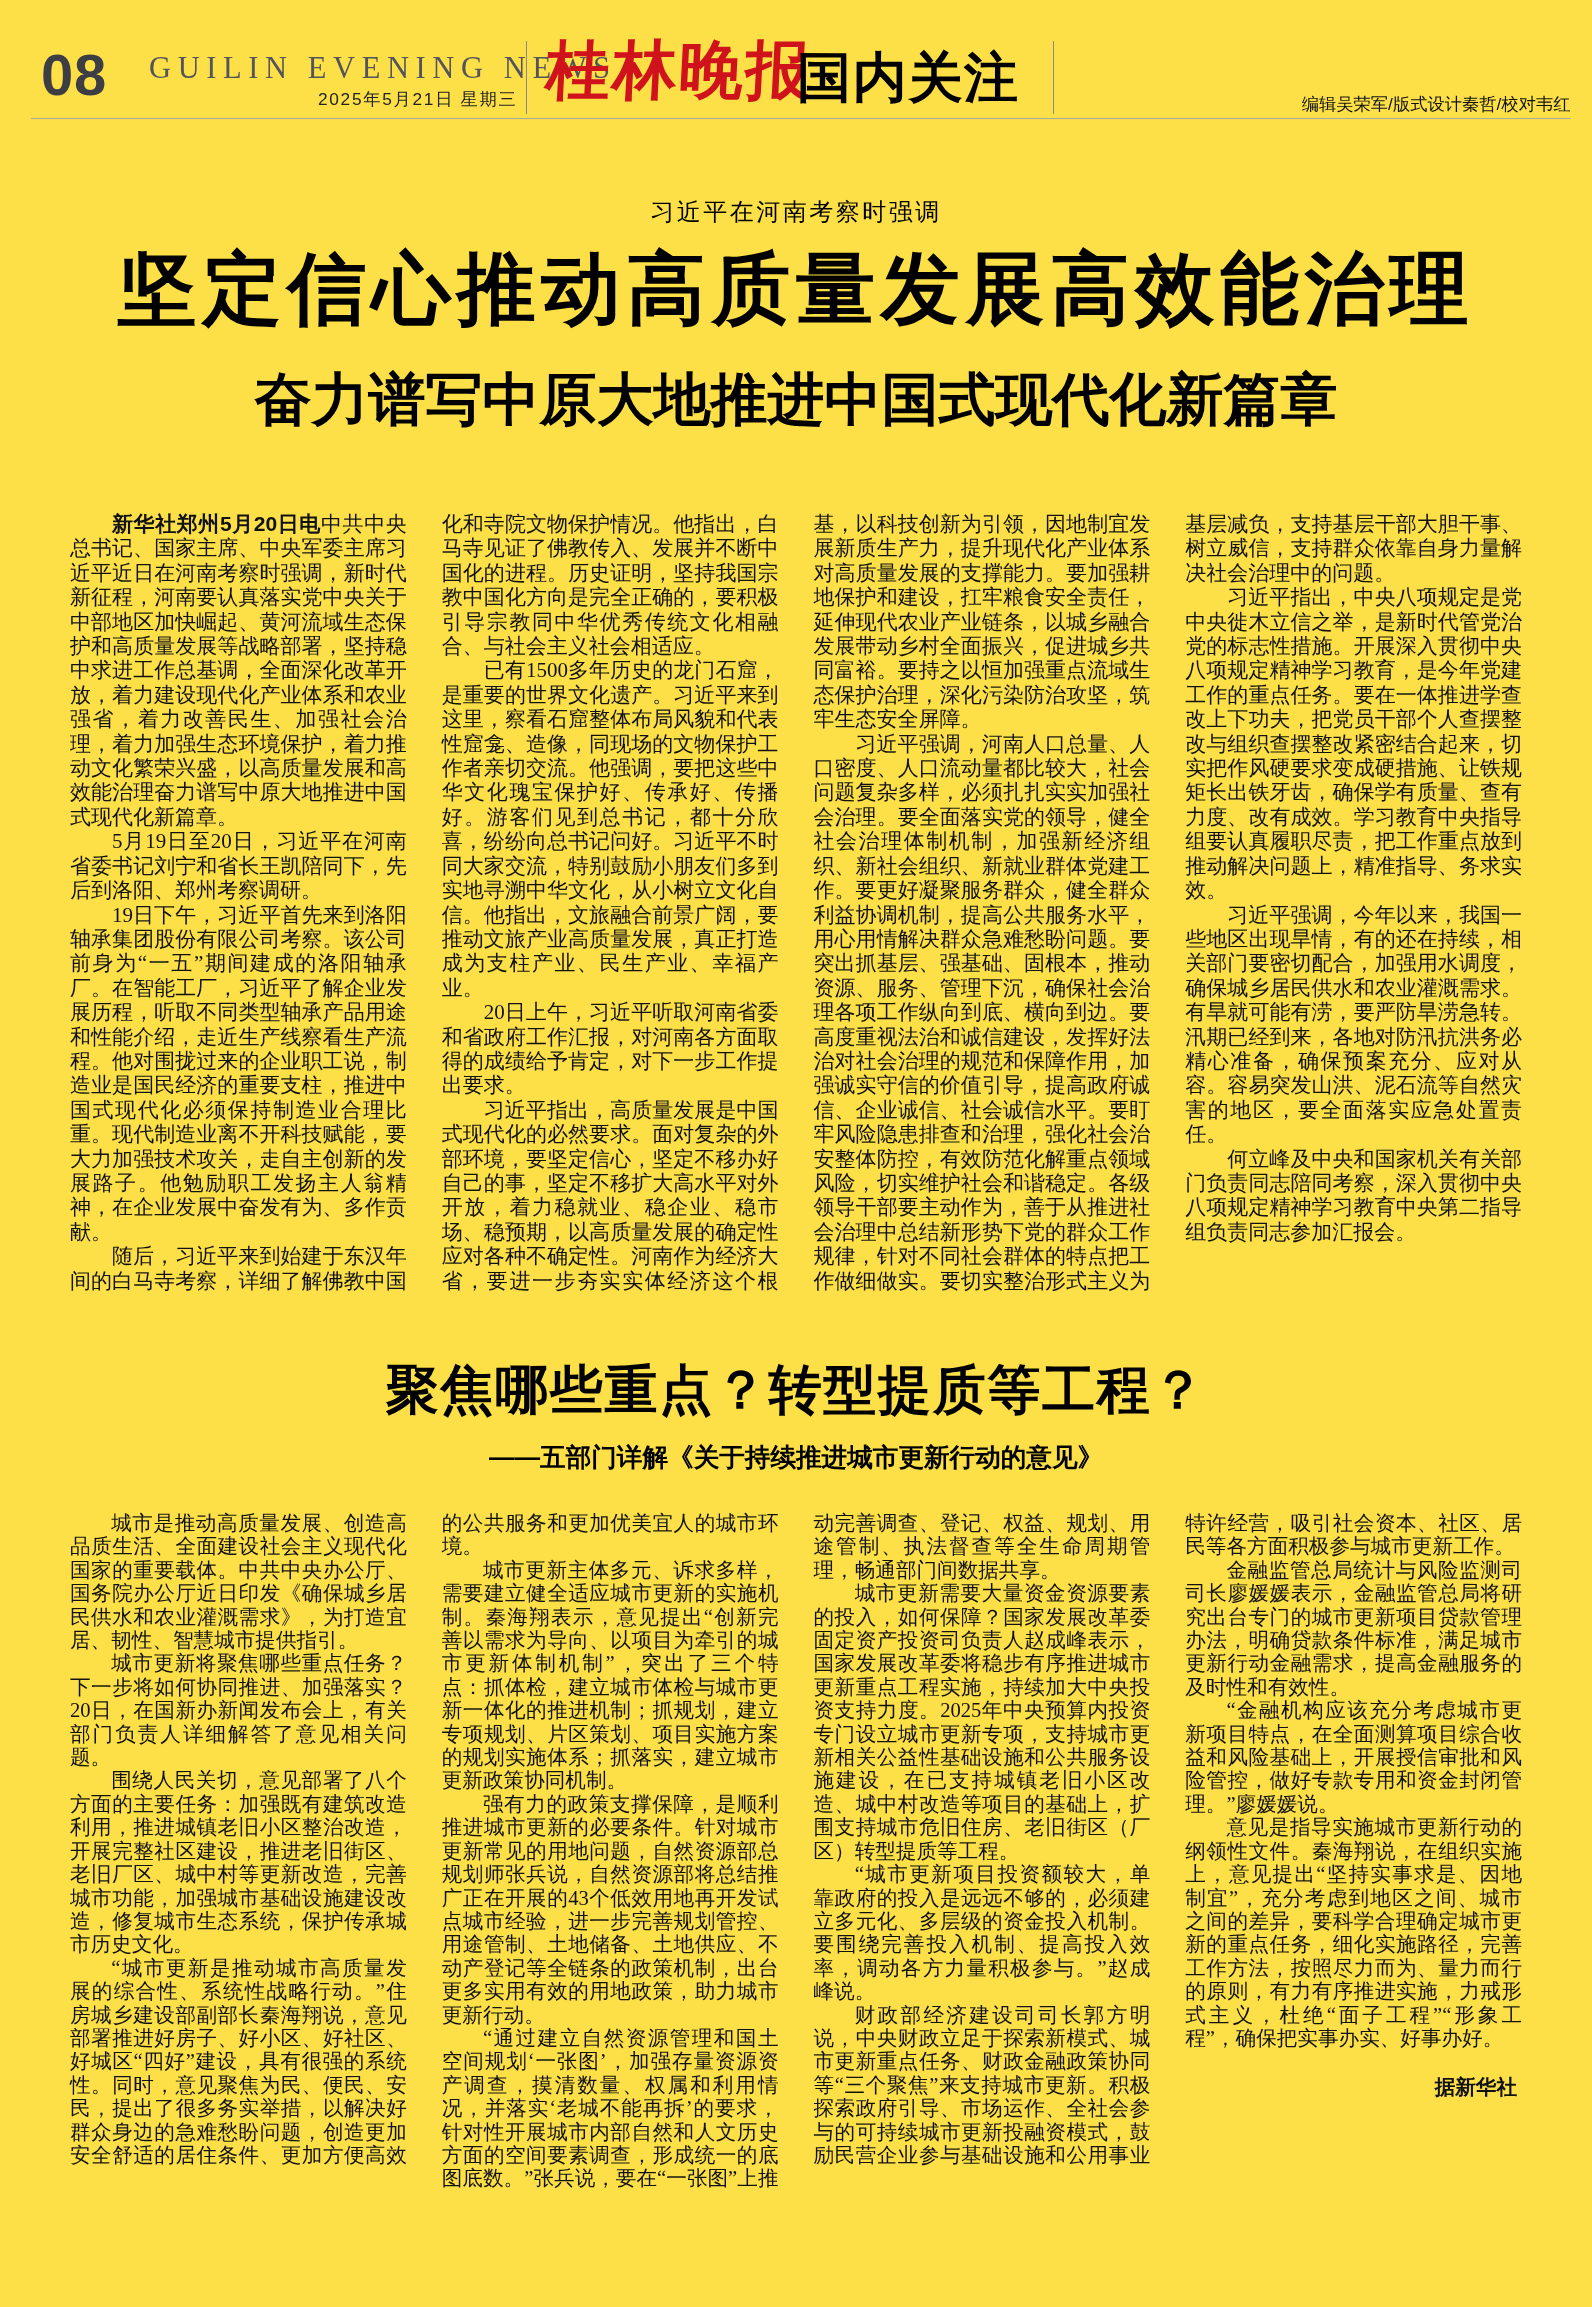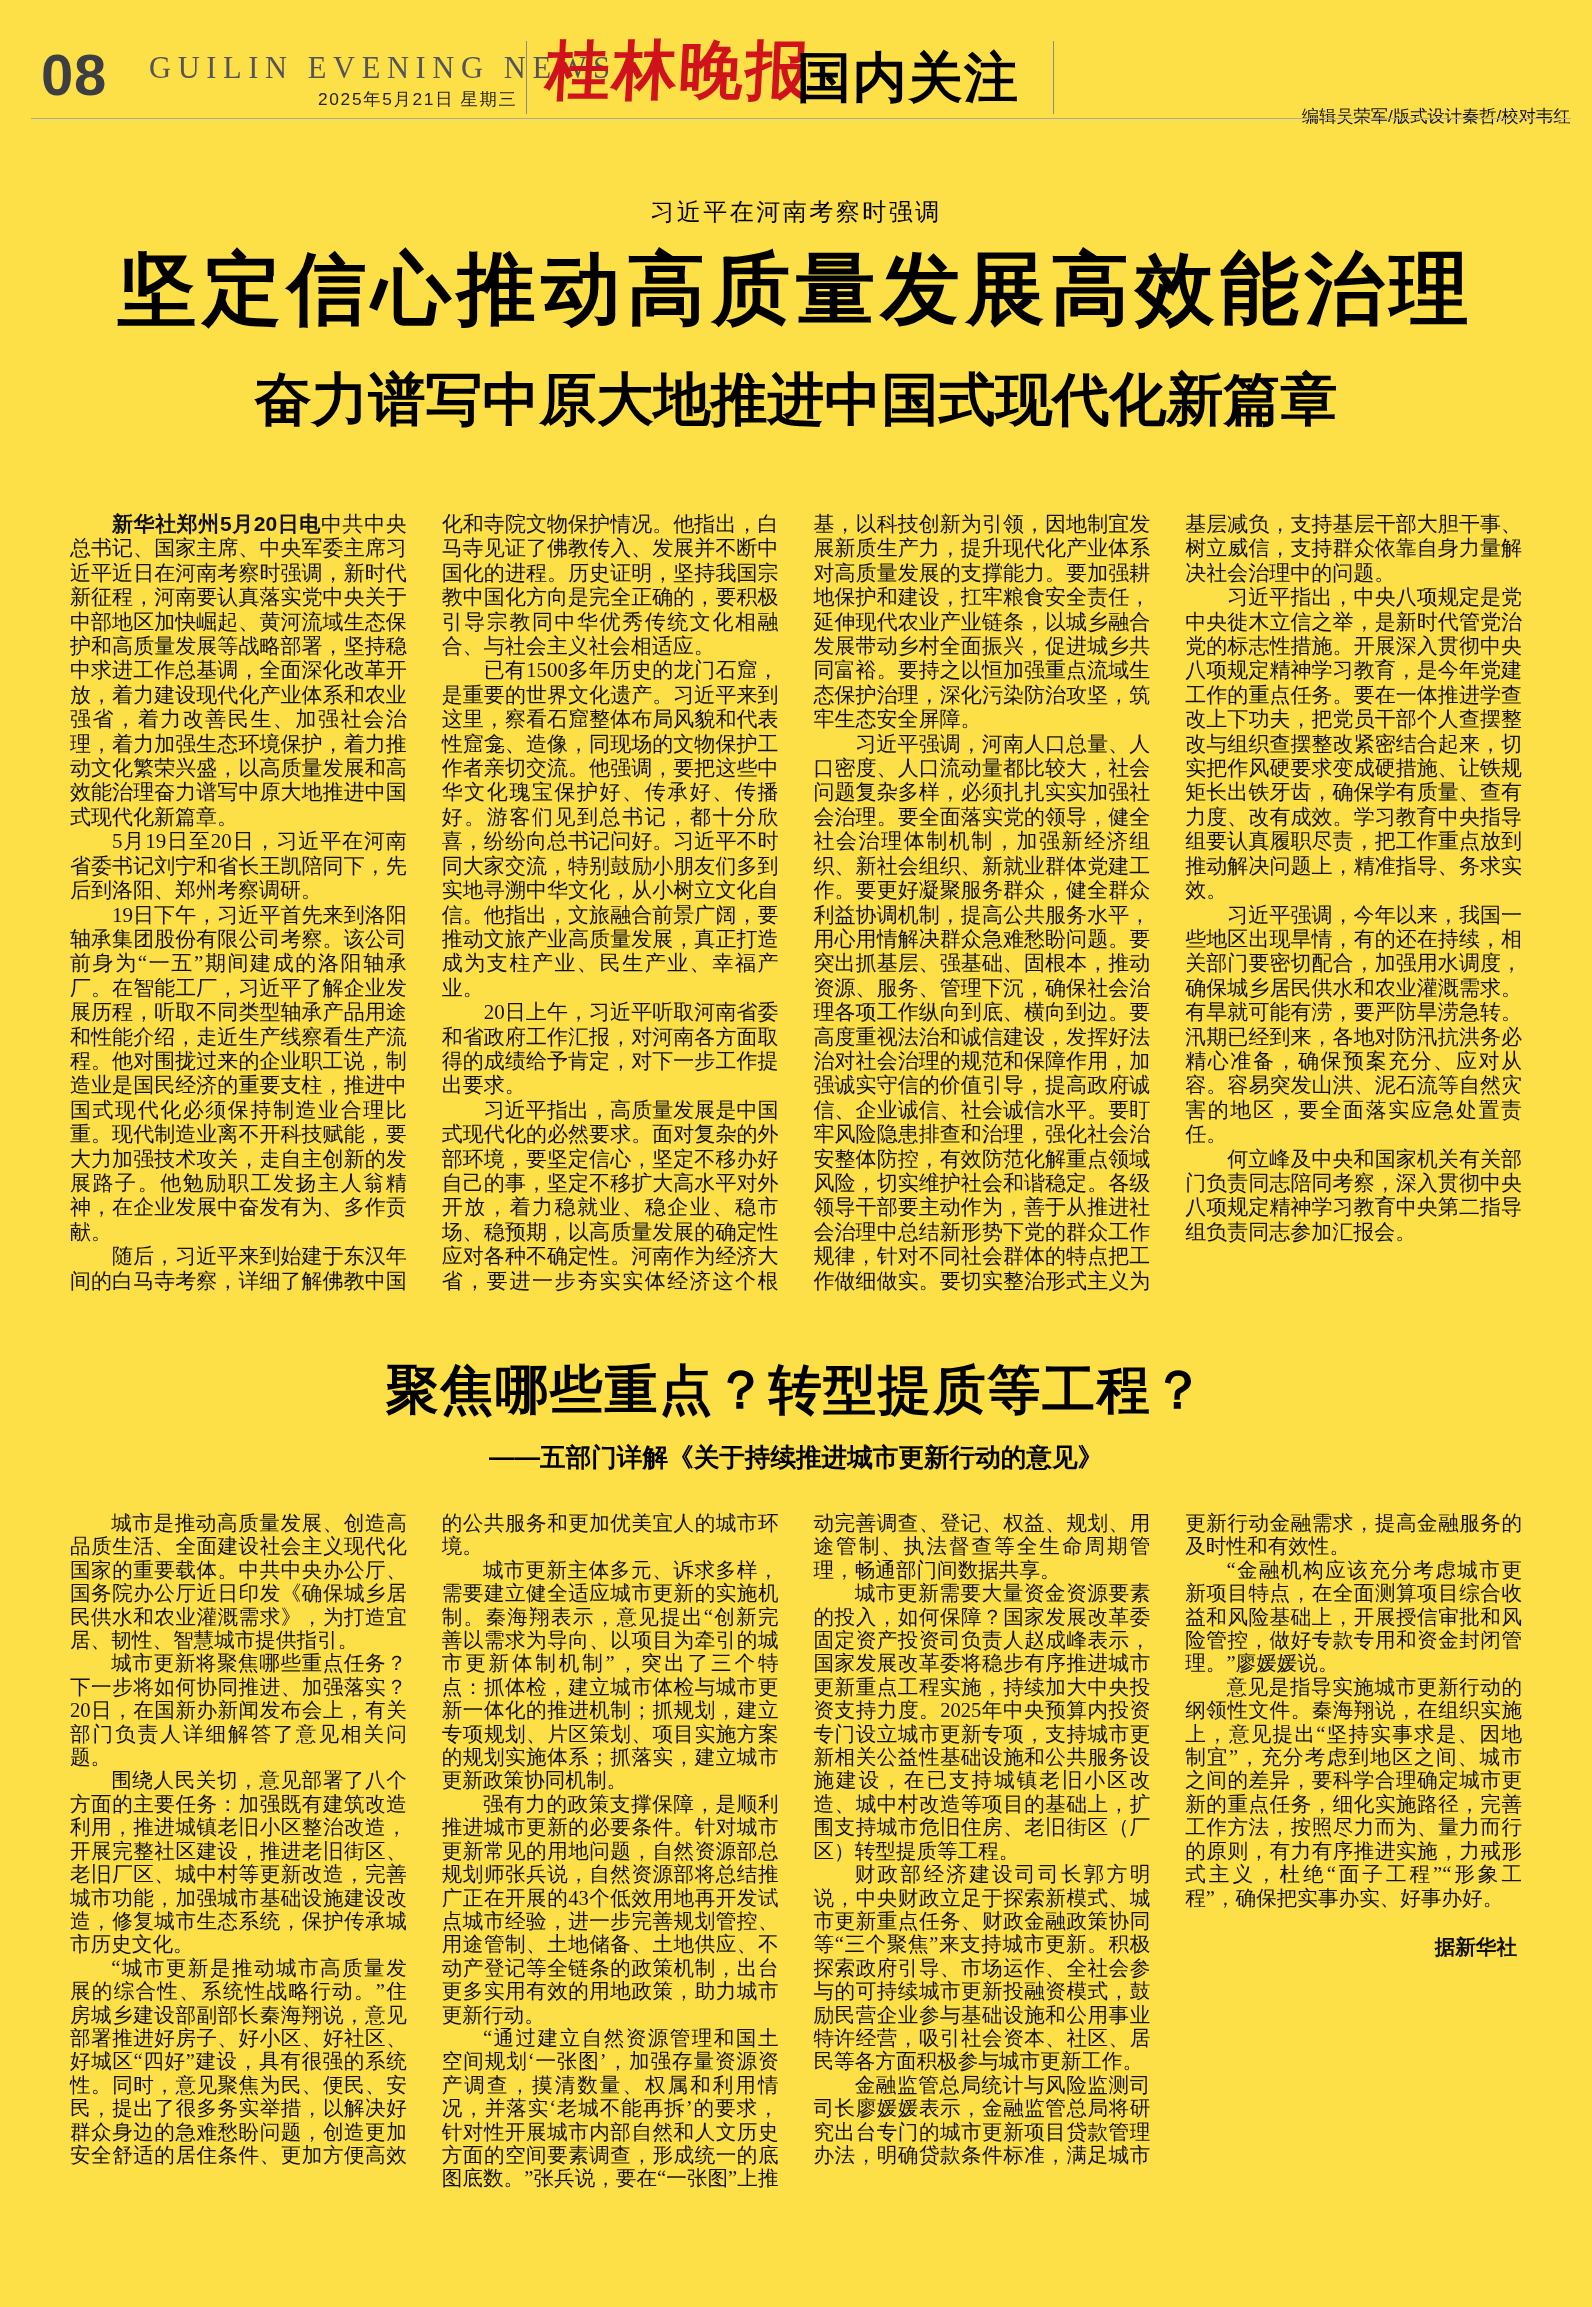--- a/index.html
+++ b/index.html
@@ -43,21 +43,21 @@
   }
   .section-title {
     position: absolute; left: 797px; top: 46px;
     font-family: "Liberation Sans", sans-serif;
     font-weight: 900; font-size: 54px; line-height: 1.15;
     color: #000; letter-spacing: 1.7px; white-space: nowrap;
   }
   .credits {
     position: absolute; right: 21.5px; top: 92px;
     font-family: "Liberation Sans", sans-serif;
-    font-size: 17.3px; color: #111; white-space: nowrap; margin-top: 12px;
+    font-size: 17.3px; color: #111; white-space: nowrap;
   }
   .header-rule {
     position: absolute; left: 31px; right: 21.5px; top: 118px;
     height: 0.8px; background: #a9a9a9;
   }
   
   .kicker {
     position: absolute; left: 0; top: 196px; width: 100%;
     text-align: center;
     font-family: "Liberation Sans", sans-serif;
@@ -149,20 +149,21 @@
 
   <div class="body-cols body-a2">
     <p>城市是推动高质量发展、创造高品质生活、全面建设社会主义现代化国家的重要载体。中共中央办公厅、国务院办公厅近日印发《确保城乡居民供水和农业灌溉需求》，为打造宜居、韧性、智慧城市提供指引。</p>
     <p>城市更新将聚焦哪些重点任务？下一步将如何协同推进、加强落实？20日，在国新办新闻发布会上，有关部门负责人详细解答了意见相关问题。</p>
     <p>围绕人民关切，意见部署了八个方面的主要任务：加强既有建筑改造利用，推进城镇老旧小区整治改造，开展完整社区建设，推进老旧街区、老旧厂区、城中村等更新改造，完善城市功能，加强城市基础设施建设改造，修复城市生态系统，保护传承城市历史文化。</p>
     <p>“城市更新是推动城市高质量发展的综合性、系统性战略行动。”住房城乡建设部副部长秦海翔说，意见部署推进好房子、好小区、好社区、好城区“四好”建设，具有很强的系统性。同时，意见聚焦为民、便民、安民，提出了很多务实举措，以解决好群众身边的急难愁盼问题，创造更加安全舒适的居住条件、更加方便高效的公共服务和更加优美宜人的城市环境。</p>
     <p>城市更新主体多元、诉求多样，需要建立健全适应城市更新的实施机制。秦海翔表示，意见提出“创新完善以需求为导向、以项目为牵引的城市更新体制机制”，突出了三个特点：抓体检，建立城市体检与城市更新一体化的推进机制；抓规划，建立专项规划、片区策划、项目实施方案的规划实施体系；抓落实，建立城市更新政策协同机制。</p>
     <p>强有力的政策支撑保障，是顺利推进城市更新的必要条件。针对城市更新常见的用地问题，自然资源部总规划师张兵说，自然资源部将总结推广正在开展的43个低效用地再开发试点城市经验，进一步完善规划管控、用途管制、土地储备、土地供应、不动产登记等全链条的政策机制，出台更多实用有效的用地政策，助力城市更新行动。</p>
     <p>“通过建立自然资源管理和国土空间规划‘一张图’，加强存量资源资产调查，摸清数量、权属和利用情况，并落实‘老城不能再拆’的要求，针对性开展城市内部自然和人文历史方面的空间要素调查，形成统一的底图底数。”张兵说，要在“一张图”上推动完善调查、登记、权益、规划、用途管制、执法督查等全生命周期管理，畅通部门间数据共享。</p>
     <p>城市更新需要大量资金资源要素的投入，如何保障？国家发展改革委固定资产投资司负责人赵成峰表示，国家发展改革委将稳步有序推进城市更新重点工程实施，持续加大中央投资支持力度。2025年中央预算内投资专门设立城市更新专项，支持城市更新相关公益性基础设施和公共服务设施建设，在已支持城镇老旧小区改造、城中村改造等项目的基础上，扩围支持城市危旧住房、老旧街区（厂区）转型提质等工程。</p>
+    <p>“城市更新项目投资额较大，单靠政府的投入是远远不够的，必须建立多元化、多层级的资金投入机制。要围绕完善投入机制、提高投入效率，调动各方力量积极参与。”赵成峰说。</p>
     <p>财政部经济建设司司长郭方明说，中央财政立足于探索新模式、城市更新重点任务、财政金融政策协同等“三个聚焦”来支持城市更新。积极探索政府引导、市场运作、全社会参与的可持续城市更新投融资模式，鼓励民营企业参与基础设施和公用事业特许经营，吸引社会资本、社区、居民等各方面积极参与城市更新工作。</p>
     <p>金融监管总局统计与风险监测司司长廖媛媛表示，金融监管总局将研究出台专门的城市更新项目贷款管理办法，明确贷款条件标准，满足城市更新行动金融需求，提高金融服务的及时性和有效性。</p>
     <p>“金融机构应该充分考虑城市更新项目特点，在全面测算项目综合收益和风险基础上，开展授信审批和风险管控，做好专款专用和资金封闭管理。”廖媛媛说。</p>
     <p>意见是指导实施城市更新行动的纲领性文件。秦海翔说，在组织实施上，意见提出“坚持实事求是、因地制宜”，充分考虑到地区之间、城市之间的差异，要科学合理确定城市更新的重点任务，细化实施路径，完善工作方法，按照尽力而为、量力而行的原则，有力有序推进实施，力戒形式主义，杜绝“面子工程”“形象工程”，确保把实事办实、好事办好。</p>
     <p class="attribution">据新华社</p>
   </div>
 
 </div>
 
 

